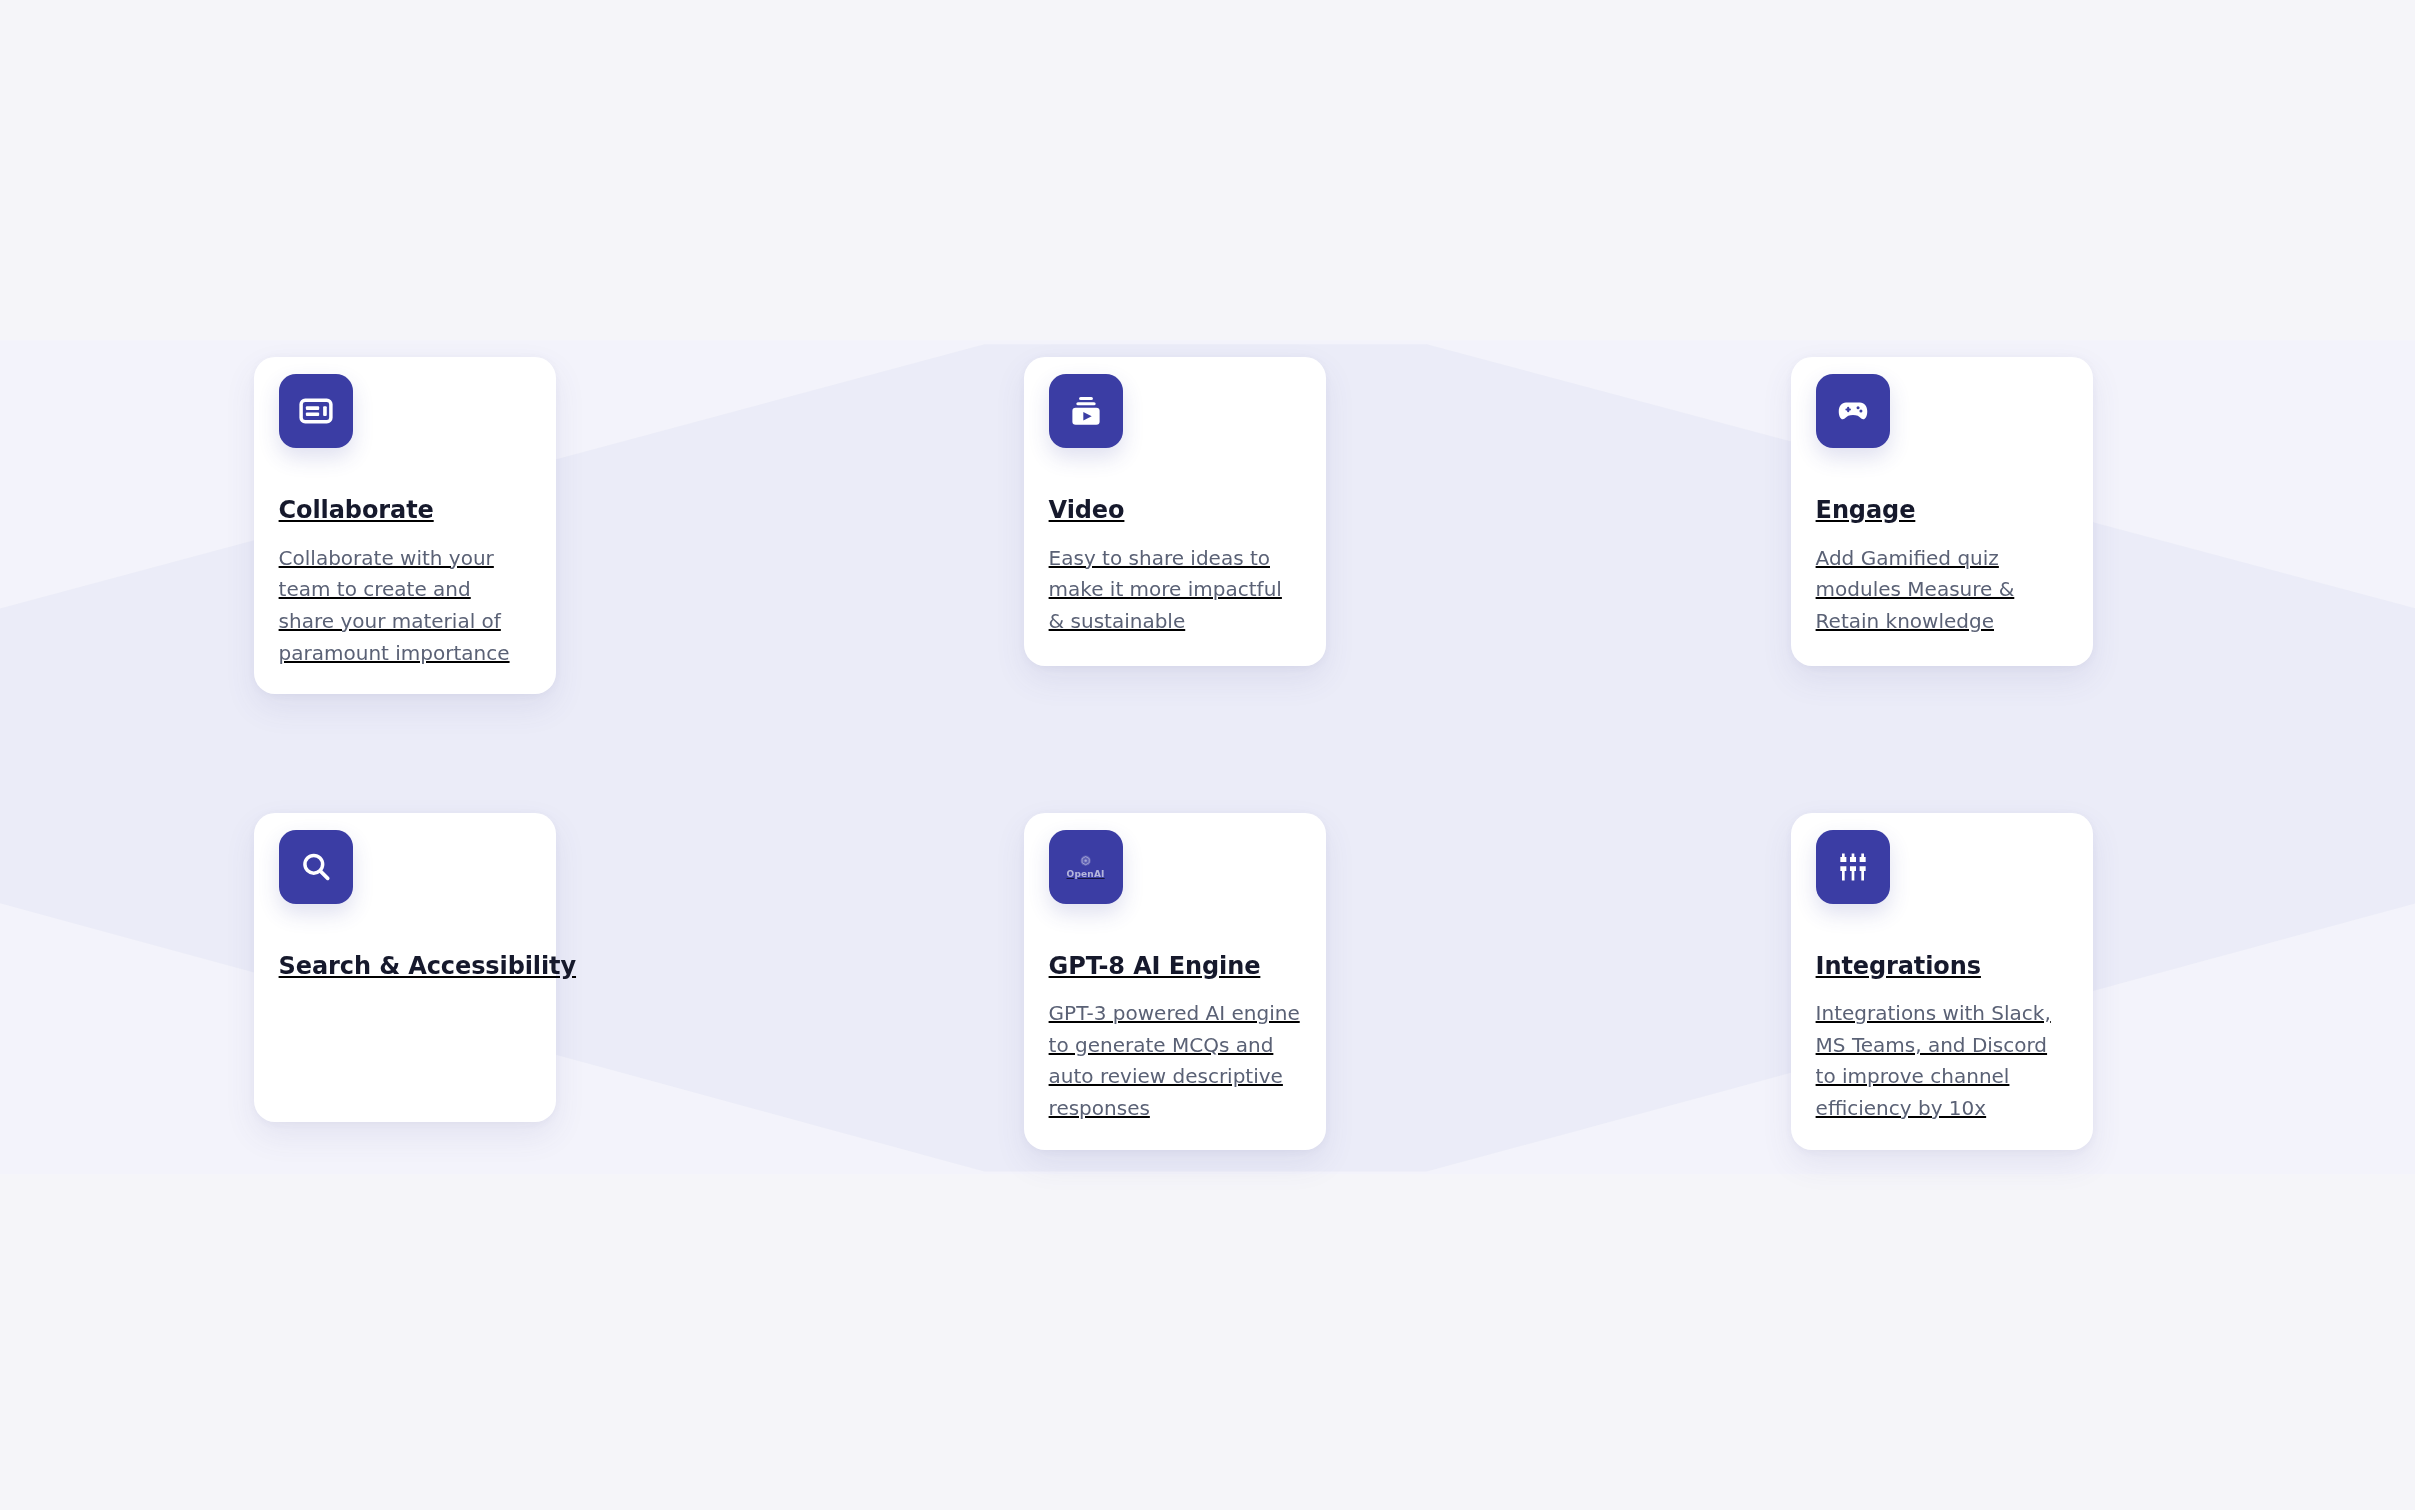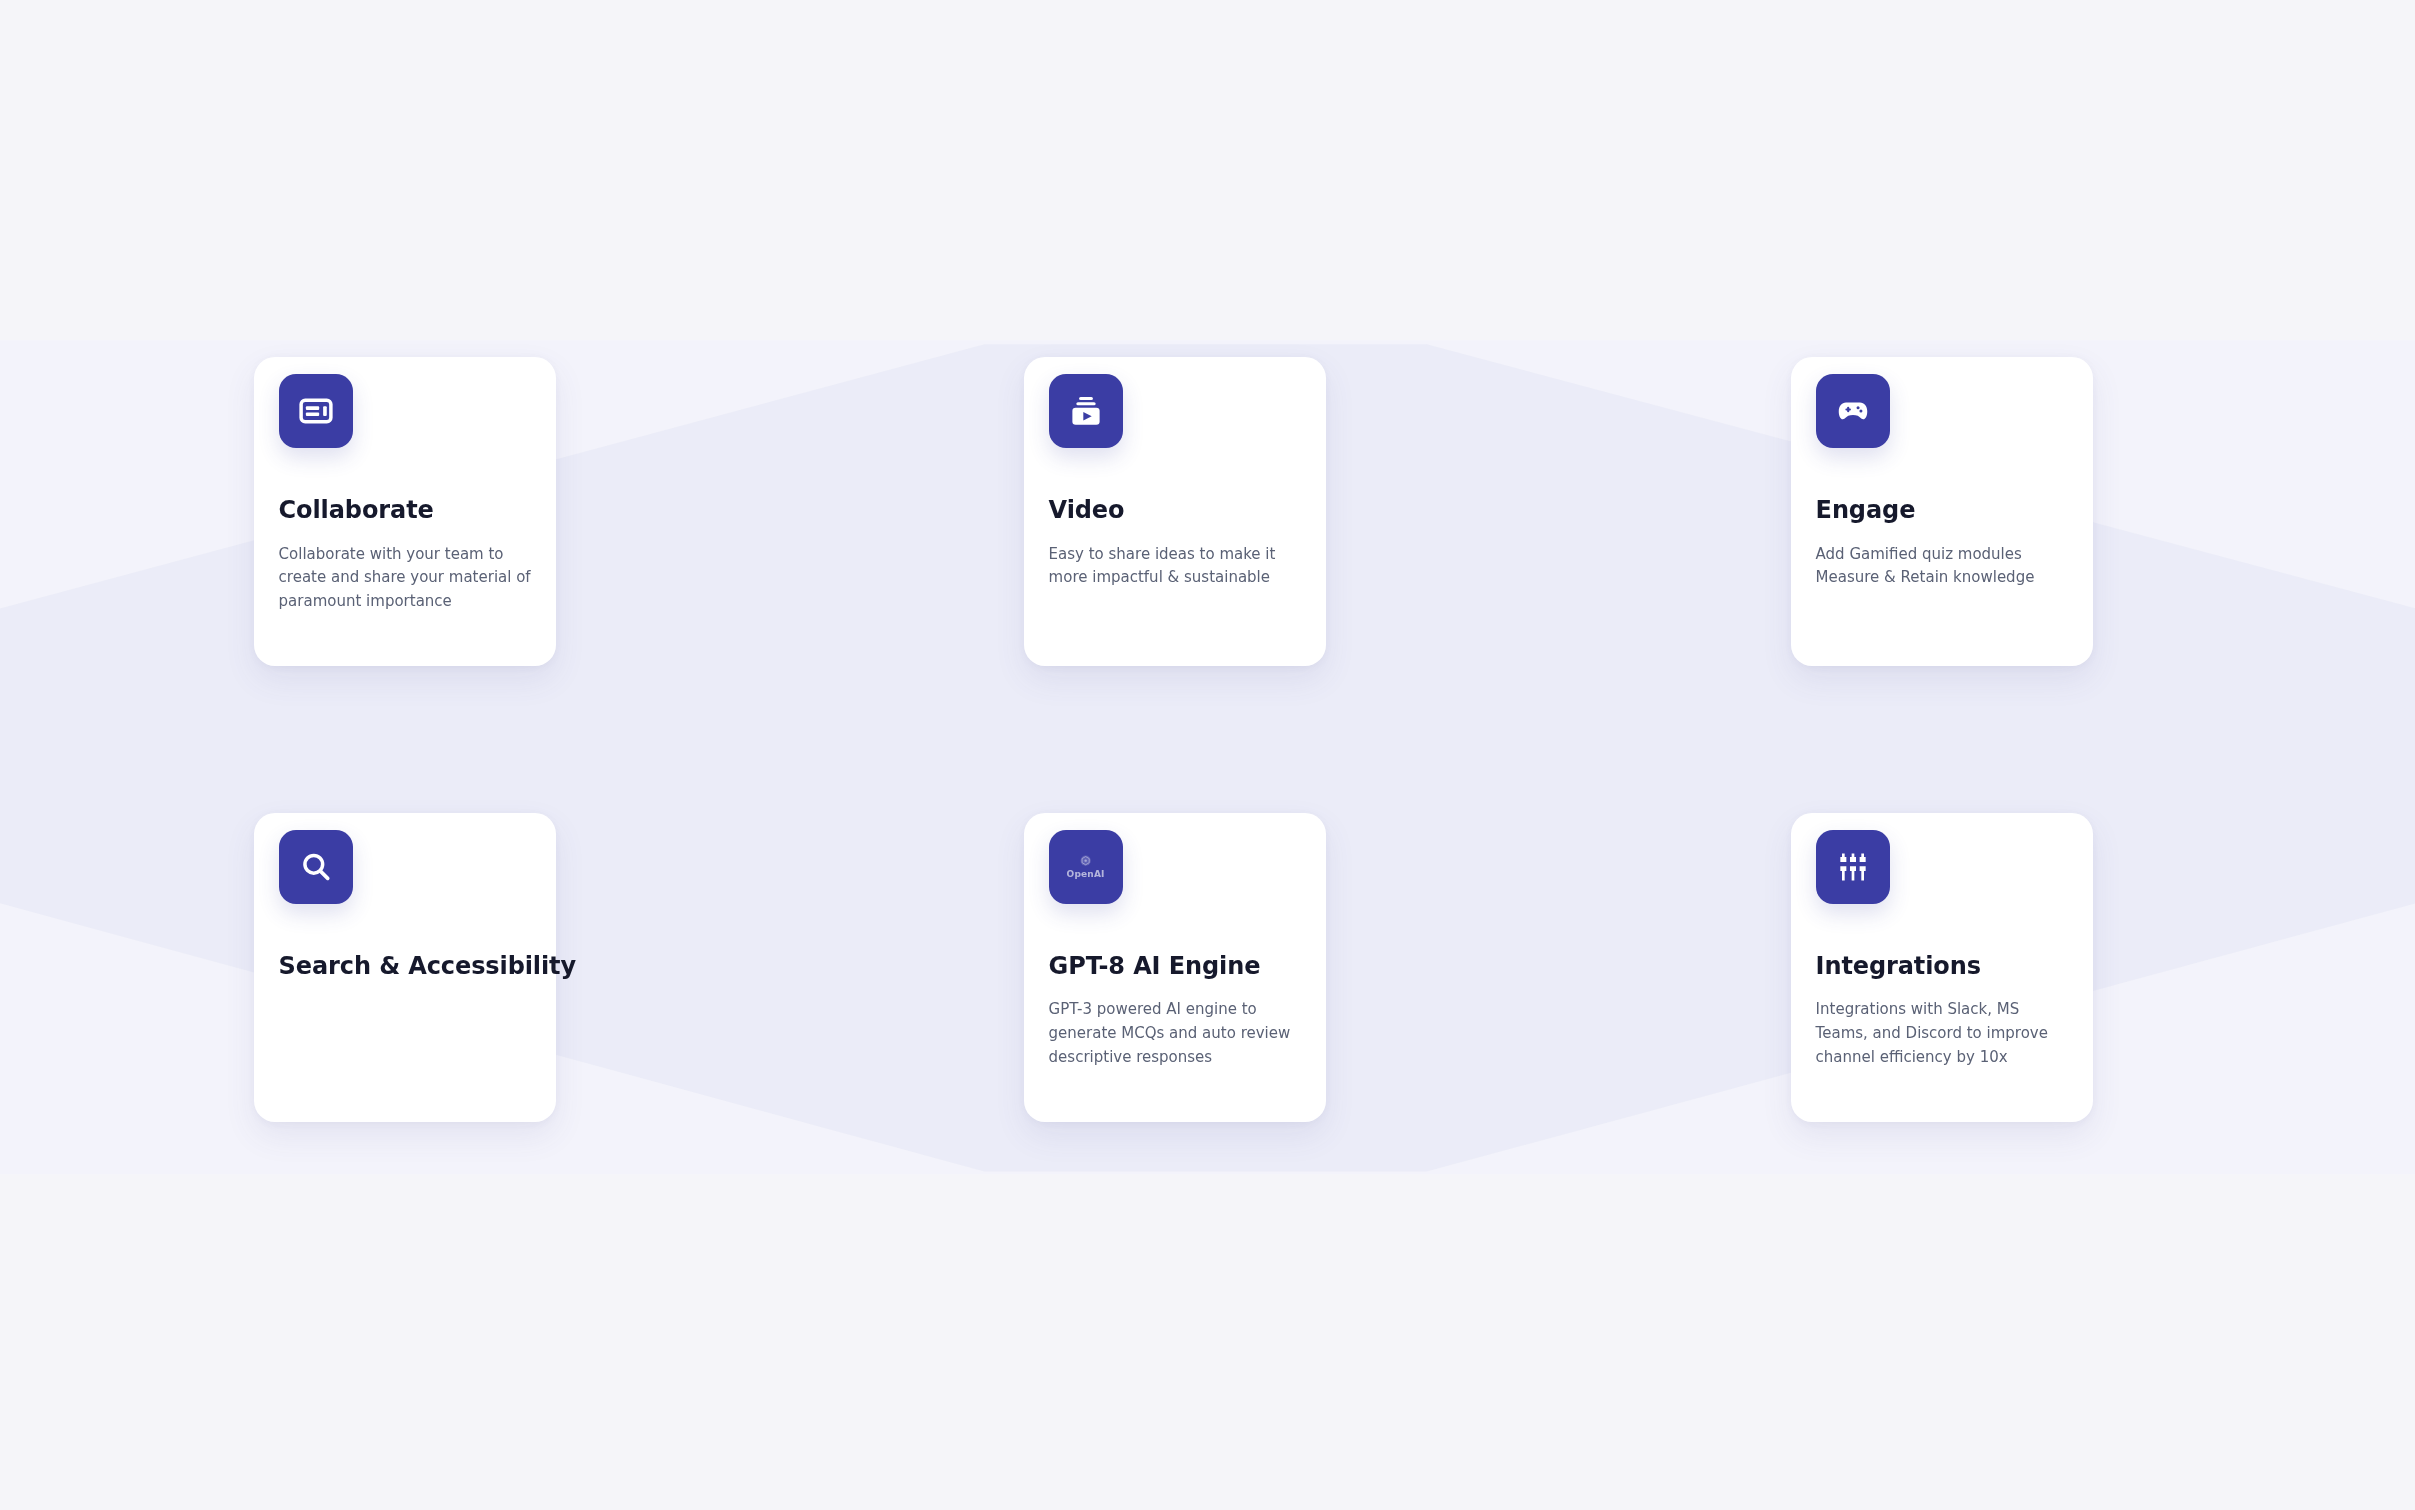--- a/index.html
+++ b/index.html
@@ -39,20 +39,21 @@
     height: 1510px;
     z-index: 2;
     display: grid;
     grid-template-columns: repeat(3, 1fr);
     grid-template-rows: 1fr 1fr;
     column-gap: 0;
     row-gap: 0;
     padding: 357px 200px 366px 200px;
     justify-items: start;
     align-items: start;
+    text-decoration: underline;
   }
 
   .card {
     position: relative;
     width: 302px;
     min-height: 309px;
     background: #ffffff;
     border-radius: 21px;
     padding: 17px 17px 25px 17px;
     box-shadow: 0 13.3px 32px rgba(76, 78, 140, 0.09),
@@ -86,21 +87,21 @@
     font-size: 24px;
     font-weight: 700;
     letter-spacing: -0.1px;
     color: #16192c;
     line-height: 1.2;
     margin-bottom: 18px;
     white-space: nowrap;
   }
 
   .card-desc {
-    font-size: 15px;
+    font-size: 20px;
     font-weight: 400;
     line-height: 1.58;
     color: #5a6175;
     max-width: 271px;
   }
 
   
   .openai-lockup {
     display: flex;
     flex-direction: column;

